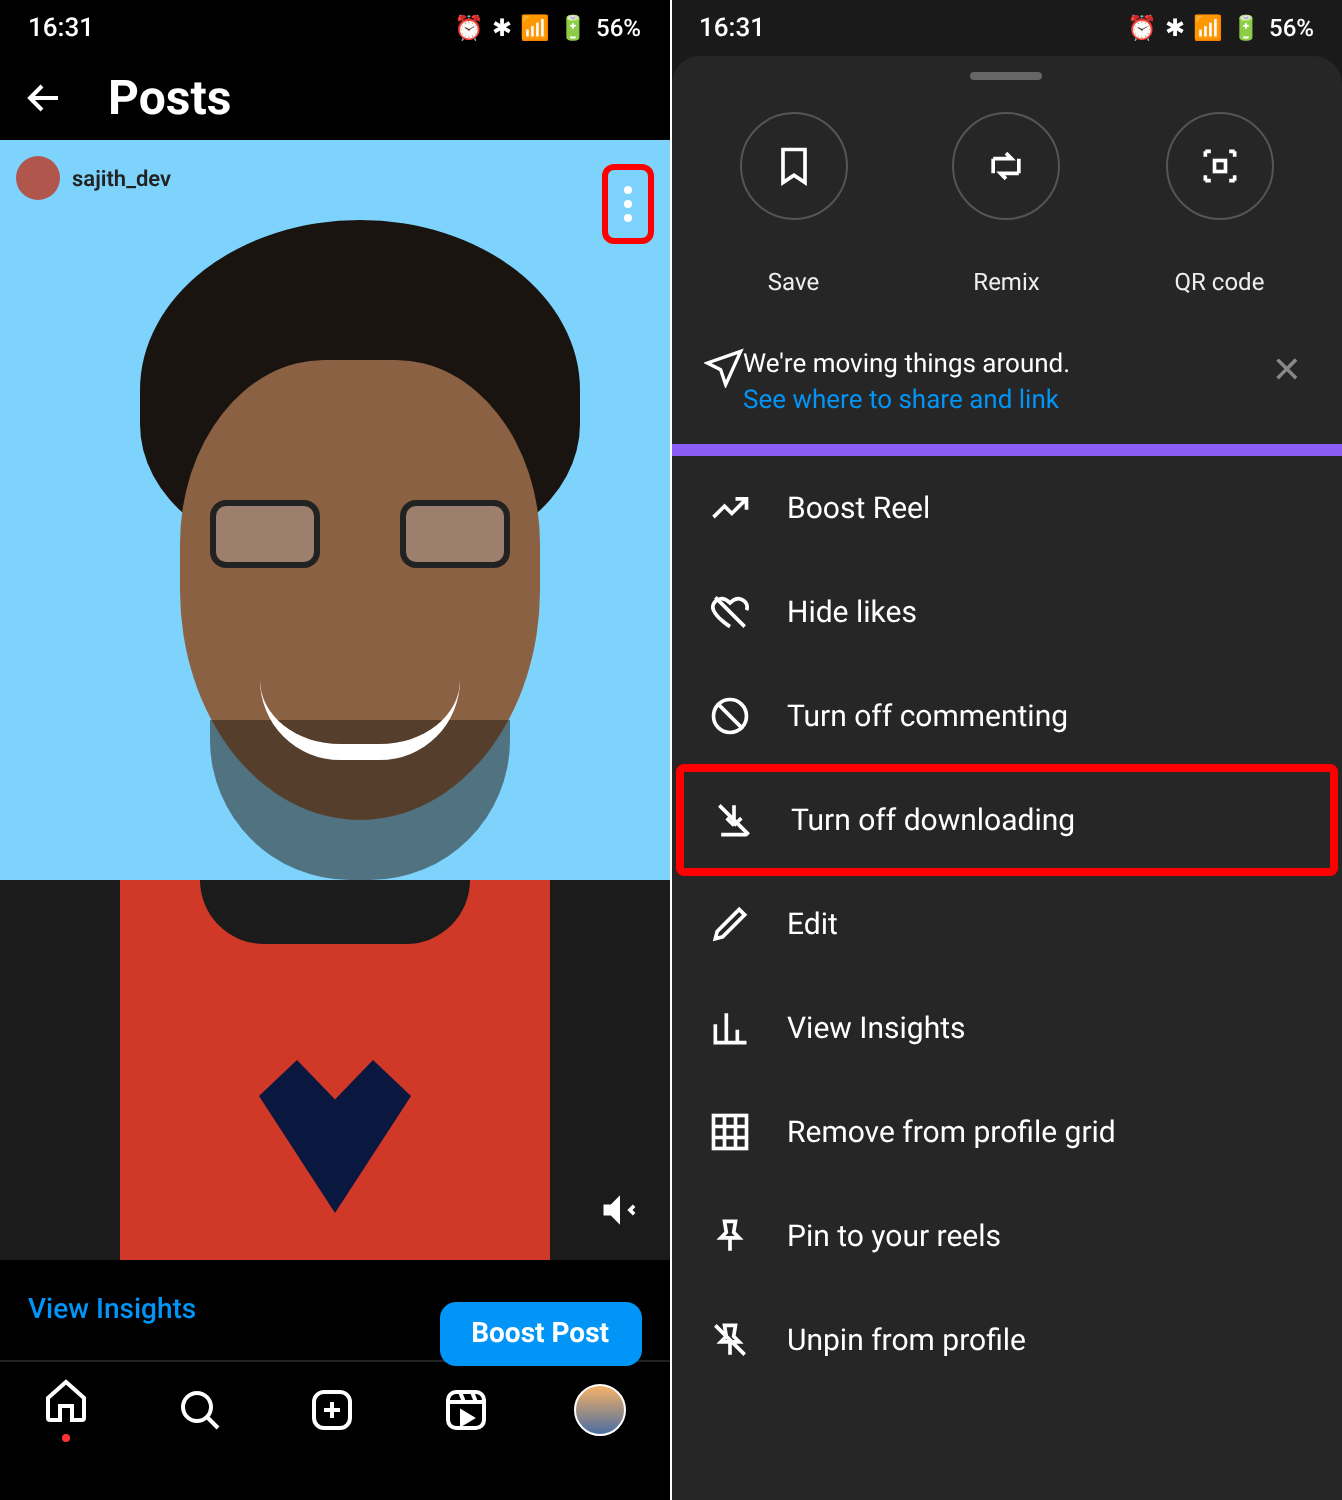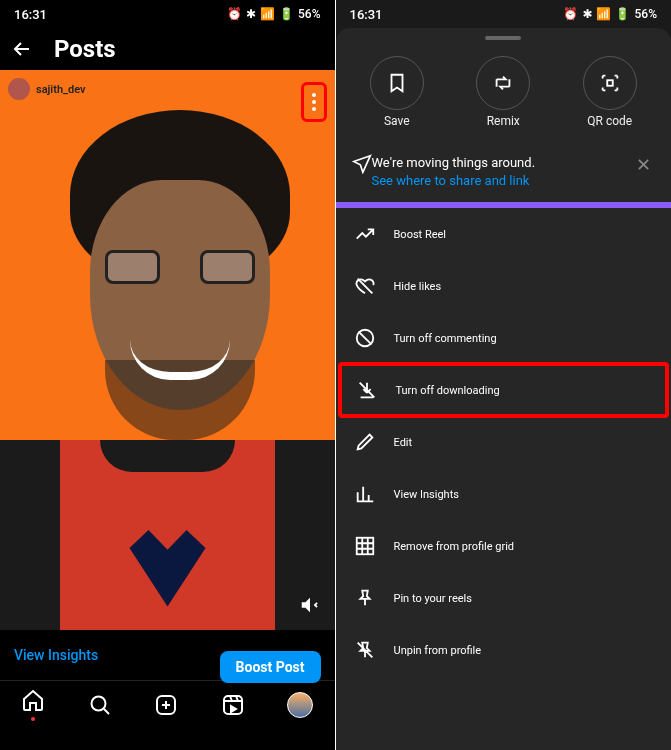--- a/index.html
+++ b/index.html
@@ -8,21 +8,21 @@
   .phone.left { width:335px; }
   .phone.right { width:336px; background:#1a1a1a; }
   .sep { width:1px; background:#fff; }
   
   .status { display:flex; justify-content:space-between; align-items:center; height:28px; padding:0 14px; font-size:13px; font-weight:500; background:#000; }
   .status .right-icons { display:flex; align-items:center; gap:4px; font-size:12px; }
   
   .header { display:flex; align-items:center; height:42px; padding:0 10px; gap:20px; background:#000; }
   .header .title { font-size:24px; font-weight:700; }
   
-  .post-area { position:relative; height:560px; background:#f97316; overflow:hidden; }
+  .post-area { position:relative; height:560px; background:#7dd3fc; overflow:hidden; }
   .post-user { position:absolute; top:8px; left:8px; display:flex; align-items:center; gap:6px; color:#222; font-size:11px; font-weight:600; }
   .avatar-sm { width:22px; height:22px; border-radius:50%; background:#b0564c; }
   .more-btn { position:absolute; top:12px; right:8px; width:26px; height:40px; display:flex; flex-direction:column; align-items:center; justify-content:center; gap:3px; }
   .more-btn span { width:4px; height:4px; border-radius:50%; background:#fff; }
   .highlight-red { border:3px solid #f00; border-radius:6px; }
   .mute-icon { position:absolute; bottom:14px; right:14px; }
   
   .face { position:absolute; top:30px; left:20px; width:300px; height:430px; }
   .hair { position:absolute; top:10px; left:50px; width:220px; height:170px; background:#1a1410; border-radius:50% 50% 40% 40%; }
   .skin { position:absolute; top:80px; left:70px; width:180px; height:230px; background:#8b6143; border-radius:40% 40% 50% 50%; }
@@ -42,28 +42,28 @@
   .boost-btn { background:#0095f6; color:#fff; font-size:14px; font-weight:700; padding:8px 16px; border-radius:8px; border:none;margin-top:24px; }
   
   .nav { display:flex; justify-content:space-around; align-items:center; height:48px; background:#000; border-top:1px solid #222; }
   .nav svg { width:24px; height:24px; }
   .profile-av { width:26px; height:26px; border-radius:50%; background:linear-gradient(#f7b267,#4c6ea0); border:1px solid #fff; }
   .home-dot { width:4px; height:4px; border-radius:50%; background:#f33; margin:1px auto 0; }
   
   .sheet { background:#262626; height:722px; border-radius:14px 14px 0 0; padding:0 0 4px; overflow:hidden; }
   .handle { width:36px; height:4px; background:#666; border-radius:3px; margin:8px auto 10px; }
   .circle-row { display:flex; justify-content:space-around; padding:6px 8px 14px; }
-  .circle-item { display:flex; flex-direction:column; align-items:center; gap:4px; width:90px; }
+  .circle-item { display:flex; flex-direction:column; align-items:center; gap:24px; width:90px; }
   .circle { width:54px; height:54px; border:1px solid #555; border-radius:50%; display:flex; align-items:center; justify-content:center; }
   .circle-label { font-size:12px; color:#eee; }
   .notice { display:flex; align-items:flex-start; gap:0; padding:12px 16px; border-bottom:6px solid #8b5cf6; }
   .notice-text { font-size:13px; line-height:1.4; flex:1; }
   .notice-text .link { color:#0095f6; }
   .close-x { color:#888; font-size:18px; padding:0 4px; }
-  .menu-item { display:flex; align-items:center; gap:18px; padding:15px 18px; font-size:11px; }
+  .menu-item { display:flex; align-items:center; gap:18px; padding:15px 18px; font-size:15px; }
   .menu-item svg { width:22px; height:22px; flex-shrink:0; }
   .hl-download { border:4px solid #f00; border-radius:4px; margin:-2px 2px; padding:13px 14px; }
 </style>
 </head>
 <body>
 
 <div class="phone left">
   <div class="status">
     <span>16:31</span>
     <span class="right-icons">

